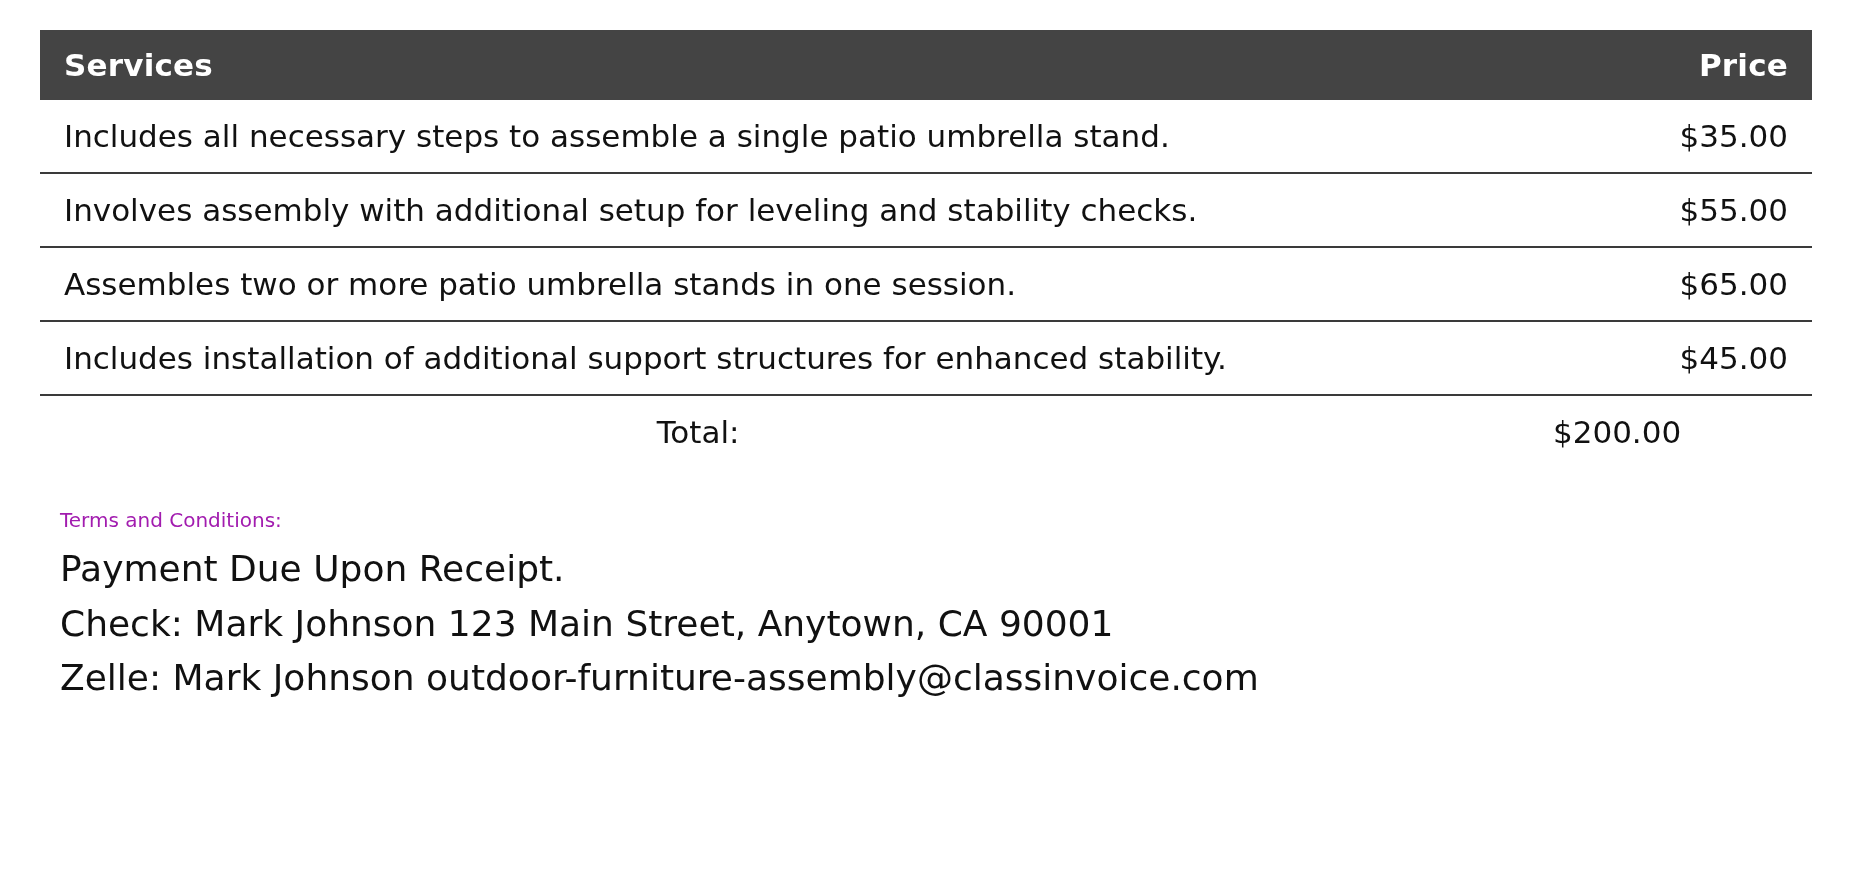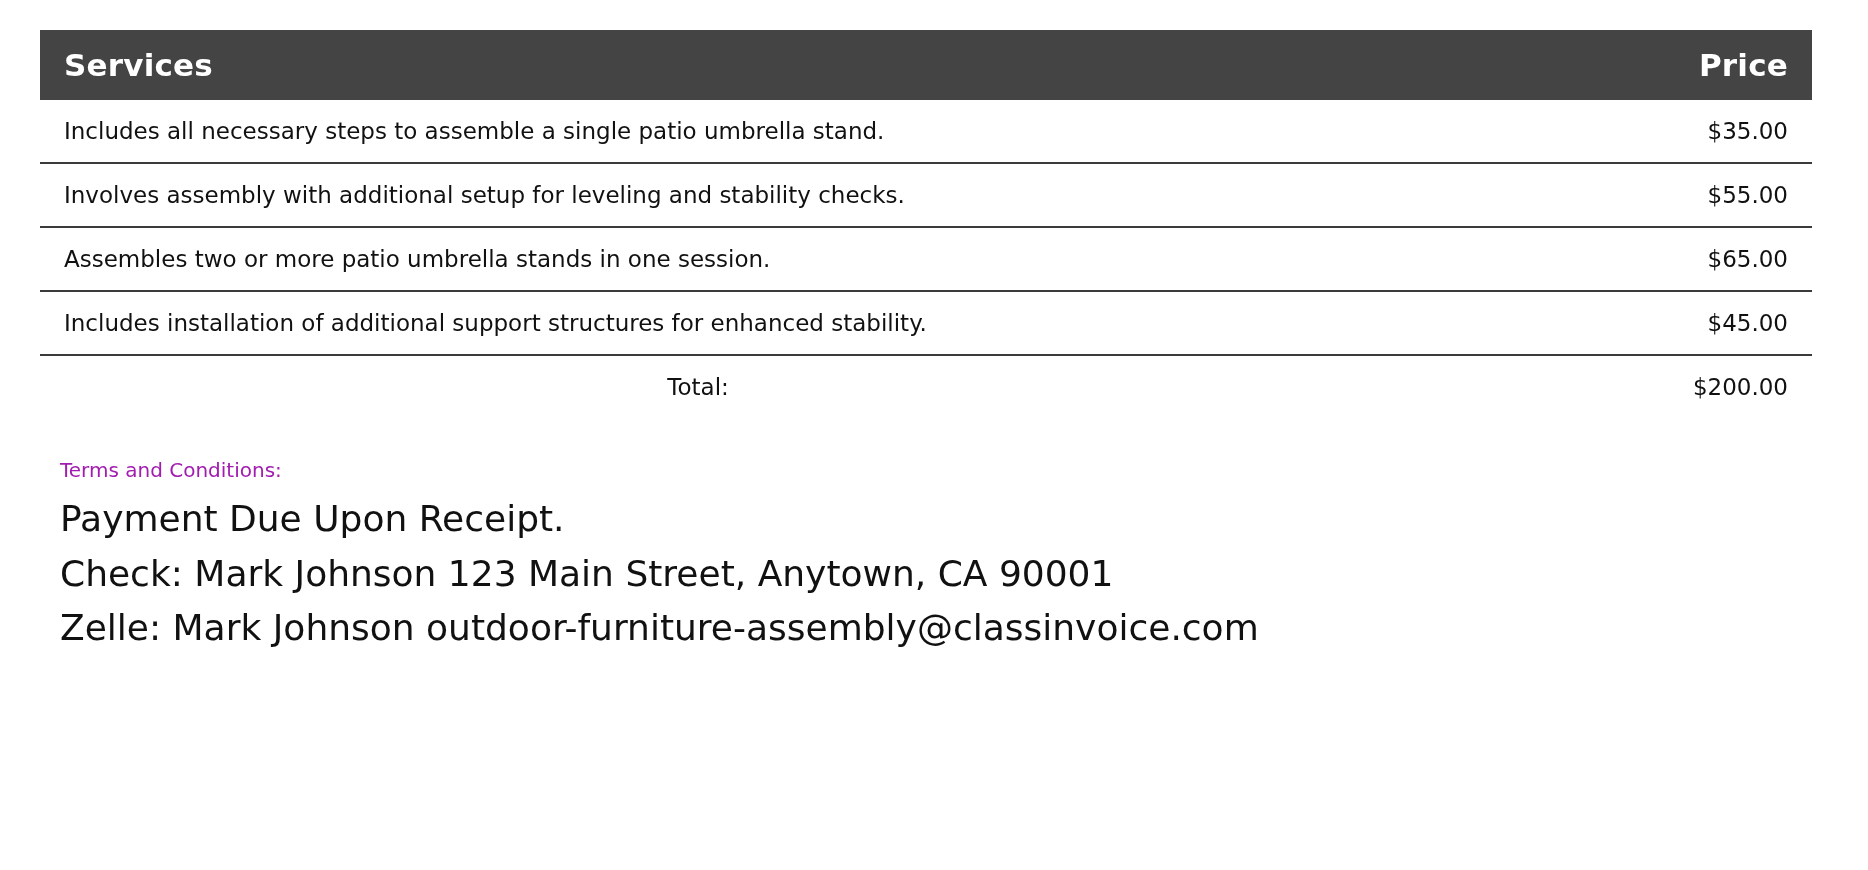--- a/index.html
+++ b/index.html
@@ -32,21 +32,21 @@
     font-size: 31px;
     font-weight: bold;
     padding: 17px 24px;
     text-align: left;
     letter-spacing: 0.2px;
   }
   .services-table thead th.price-col {
     text-align: right;
   }
   .services-table tbody td {
-    font-size: 23px;
+    font-size: 31px;
     font-weight: 400;
     padding: 18px 24px 18px 24px;
     border-bottom: 2px solid #3a3a3a;
     color: #111111;
     vertical-align: middle;
   }
   .services-table tbody td.price-cell {
     text-align: right;
     white-space: nowrap;
   }
@@ -57,21 +57,21 @@
     border-bottom: none !important;
     font-weight: bold;
     font-size: 31px;
     padding-top: 22px;
   }
   .total-row td.total-label {
     text-align: center;
     padding-right: 90px;
   }
   .total-row td.total-amount {
-    text-align: right;
+    text-align: center;
   }
 
   
   .terms {
     margin-top: 40px;
     padding-left: 20px;
   }
   .terms-title {
     font-size: 20px;
     color: #a21caf;

